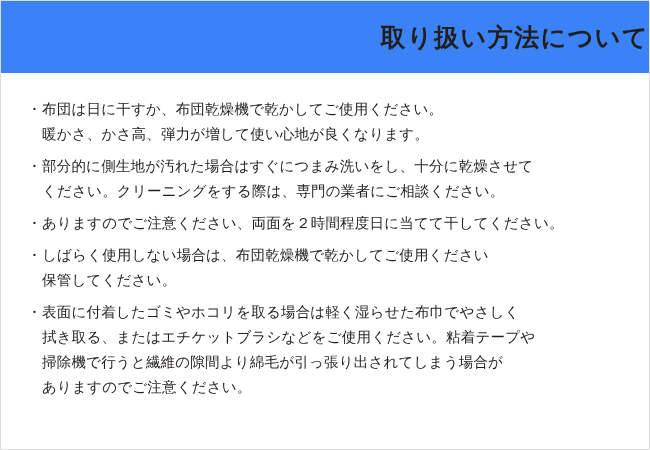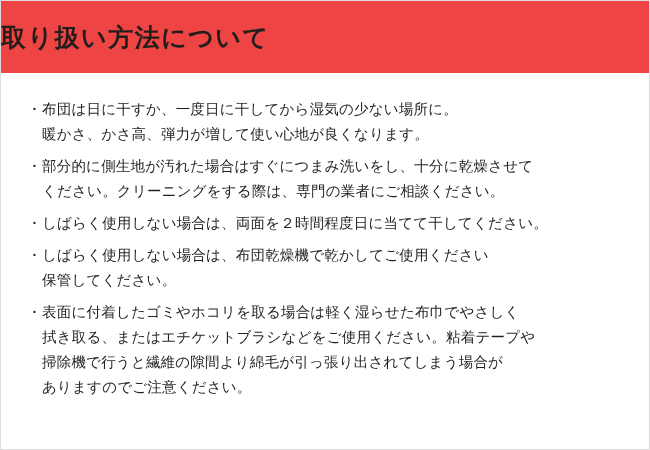--- a/index.html
+++ b/index.html
@@ -17,24 +17,24 @@
   .page {
     position: relative;
     width: 650px;
     height: 450px;
     box-sizing: border-box;
     border: 1px solid #dcdcdc;
     background: #ffffff;
   }
   .header {
     height: 72px;
-    background: #ef4444;
+    background: #3b82f6;
     display: flex;
     align-items: center;
-    justify-content: flex-start;
+    justify-content: flex-end;
   }
   .header-title {
     font-size: 25px;
     font-weight: bold;
     letter-spacing: 1.5px;
     color: #211e1b;
   }
   .content {
     padding: 24px 26px 0 26px;
   }
@@ -72,33 +72,33 @@
 
   <div class="header">
     <div class="header-title">取り扱い方法について</div>
   </div>
 
   <div class="content">
     <ul class="list">
 
       <li class="item">
         <span class="bullet">・</span>
-        <span class="item-text">布団は日に干すか、一度日に干してから湿気の少ない場所に。
+        <span class="item-text">布団は日に干すか、布団乾燥機で乾かしてご使用ください。
 暖かさ、かさ高、弾力が増して使い心地が良くなります。</span>
       </li>
 
       <li class="item">
         <span class="bullet">・</span>
         <span class="item-text">部分的に側生地が汚れた場合はすぐにつまみ洗いをし、十分に乾燥させて
 ください。クリーニングをする際は、専門の業者にご相談ください。</span>
       </li>
 
       <li class="item">
         <span class="bullet">・</span>
-        <span class="item-text">しばらく使用しない場合は、両面を２時間程度日に当てて干してください。</span>
+        <span class="item-text">ありますのでご注意ください、両面を２時間程度日に当てて干してください。</span>
       </li>
 
       <li class="item">
         <span class="bullet">・</span>
         <span class="item-text">しばらく使用しない場合は、布団乾燥機で乾かしてご使用ください
 保管してください。</span>
       </li>
 
       <li class="item">
         <span class="bullet">・</span>

